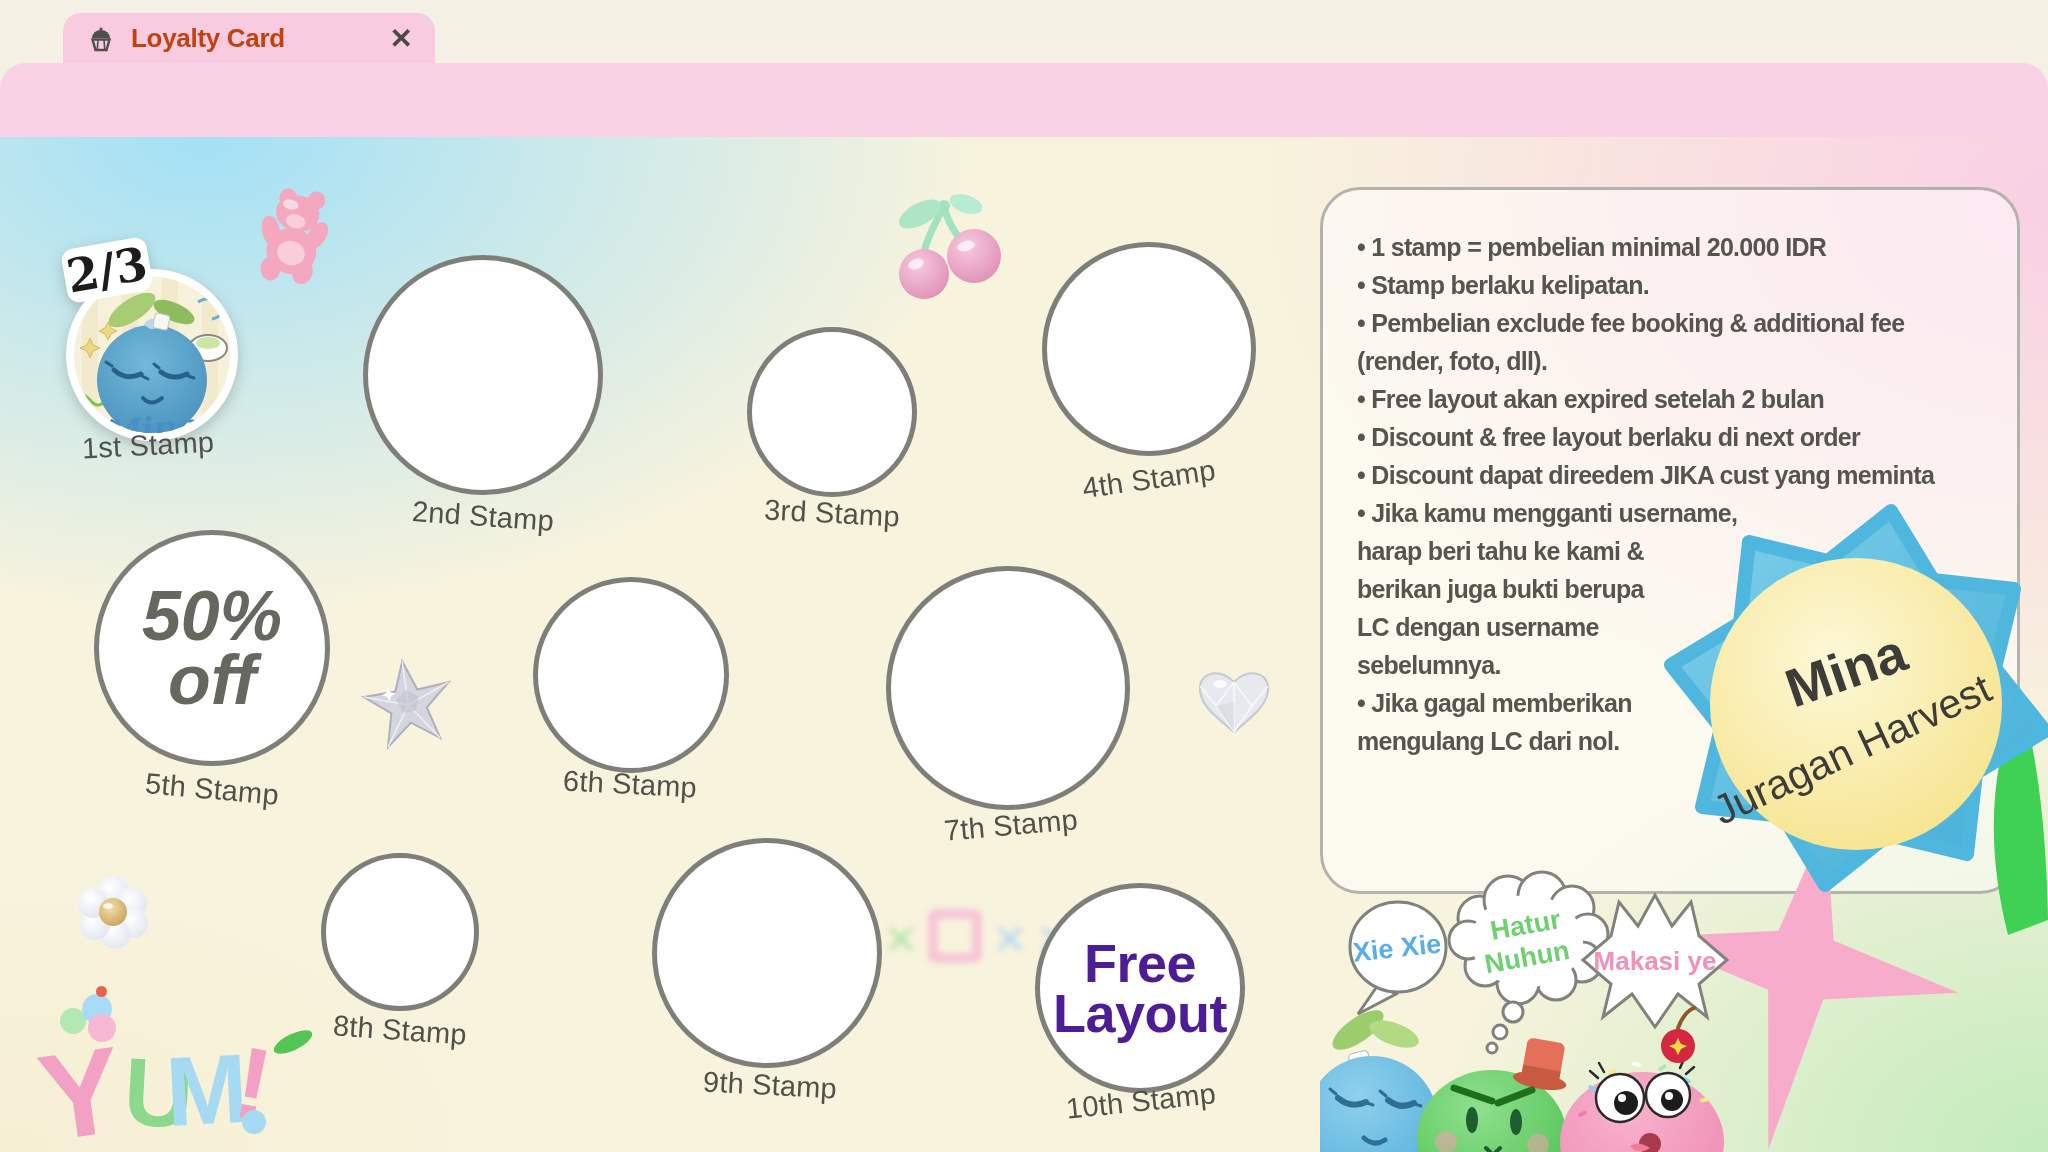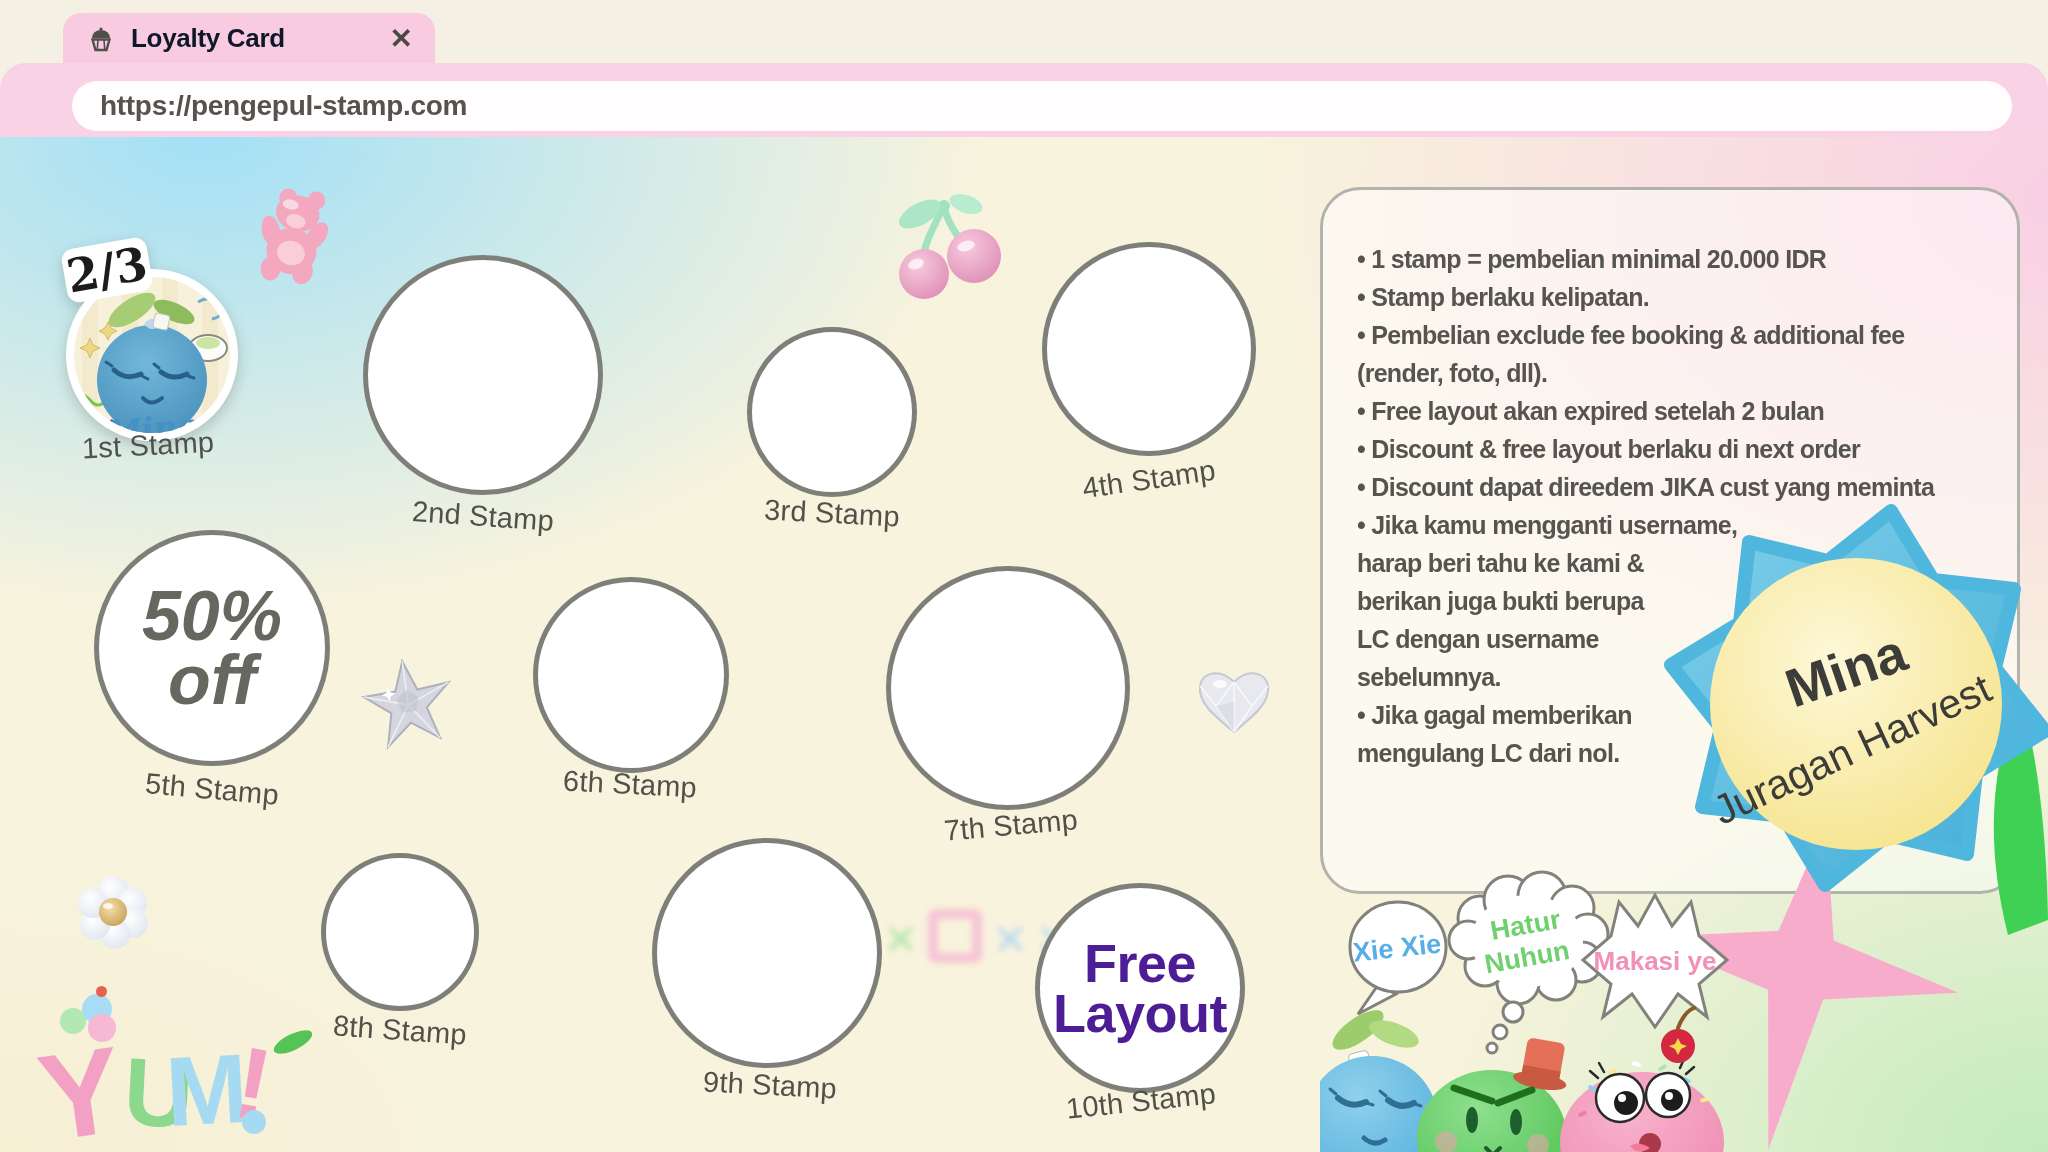--- a/index.html
+++ b/index.html
@@ -3,21 +3,21 @@
 <meta charset="utf-8">
 <style>
   html,body{margin:0;padding:0;}
   body{width:2048px;height:1152px;overflow:hidden;background:#f4f0e4;
        font-family:"Liberation Sans",sans-serif;}
   .screen{position:relative;width:2048px;height:1152px;overflow:hidden;}
 
   
   .tab{position:absolute;left:63px;top:13px;width:372px;height:51px;background:#f8cbe1;
        border-radius:18px 18px 0 0;display:flex;align-items:center;padding:0 22px;box-sizing:border-box;}
-  .tab-title{font-size:26px;font-weight:bold;color:#0f172a;margin-left:14px;letter-spacing:-0.3px;}
+  .tab-title{font-size:26px;font-weight:bold;color:#c2410c;margin-left:14px;letter-spacing:-0.3px;}
   .tab-close{margin-left:auto;font-size:28px;color:#4a4a44;font-weight:bold;cursor:default;line-height:1;}
   .toolbar{position:absolute;left:0;top:63px;width:2048px;height:74px;background:#fad2e6;
            border-radius:26px 26px 0 0;}
   .urlbar{position:absolute;left:72px;top:81px;width:1940px;height:50px;background:#fffdfd;
           border-radius:26px;display:flex;align-items:center;padding:0 28px;box-sizing:border-box;}
   .url-text{font-size:28px;font-weight:bold;color:#55534d;letter-spacing:-0.3px;}
 
   
   .content{position:absolute;left:0;top:137px;width:2048px;height:1015px;overflow:hidden;
     background:
@@ -52,21 +52,21 @@
   #l5{left:102px;top:636px;transform:rotate(5deg);}
   #l6{left:520px;top:631px;transform:rotate(3deg);}
   #l7{left:901px;top:672px;transform:rotate(-5deg);}
   #l8{left:290px;top:877px;transform:rotate(4deg);}
   #l9{left:660px;top:932px;transform:rotate(3deg);}
   #l10{left:1031px;top:948px;transform:rotate(-6deg);}
 
   
   .rules{left:1320px;top:50px;width:700px;height:707px;box-sizing:border-box;
          background:rgba(255,255,255,0.5);border:3px solid #b3b3ae;border-radius:40px;
-         padding:50px 28px 0 34px;z-index:3;}
+         padding:38px 28px 0 34px;z-index:3;}
   .rule-line{font-size:25px;font-weight:bold;color:#55544e;line-height:38px;
              letter-spacing:-0.7px;white-space:nowrap;}
 
   
   .sticker-svg{left:48px;top:91px;z-index:2;filter:drop-shadow(0 5px 7px rgba(60,60,50,0.25));}
   .gummy{left:255px;top:48px;transform:rotate(14deg);z-index:1;}
   .cherries{left:878px;top:55px;z-index:1;}
   .stargem{left:360px;top:518px;transform:rotate(-8deg);z-index:1;}
   .heartgem{left:1192px;top:525px;z-index:1;}
   .flower{left:76px;top:739px;z-index:1;}
@@ -104,23 +104,20 @@
       <path d="M7,15 a9,8 0 0 1 18,0 Z" fill="#4f4f49"></path>
       <path d="M7.5,16.5 L24.5,16.5 L21.5,27 L10.5,27 Z" fill="none" stroke="#4f4f49" stroke-width="2.4"></path>
       <path d="M13,17 L12.3,26 M19,17 L19.7,26" stroke="#4f4f49" stroke-width="1.6"></path>
       <circle cx="16" cy="6" r="1.6" fill="#4f4f49"></circle>
     </svg>
     <span class="tab-title">Loyalty Card</span>
     <span class="tab-close">✕</span>
   </div>
 
   <div class="toolbar"></div>
-  <div class="urlbar">
-    <span class="url-text">https://pengepul-stamp.com</span>
-  </div>
 
   <div class="content">
 
     <div class="xoxo">
       <span class="x1">✕</span>
       <span class="o"></span>
       <span class="x2">✕</span>
       <span class="x2">✕</span>
     </div>
 

